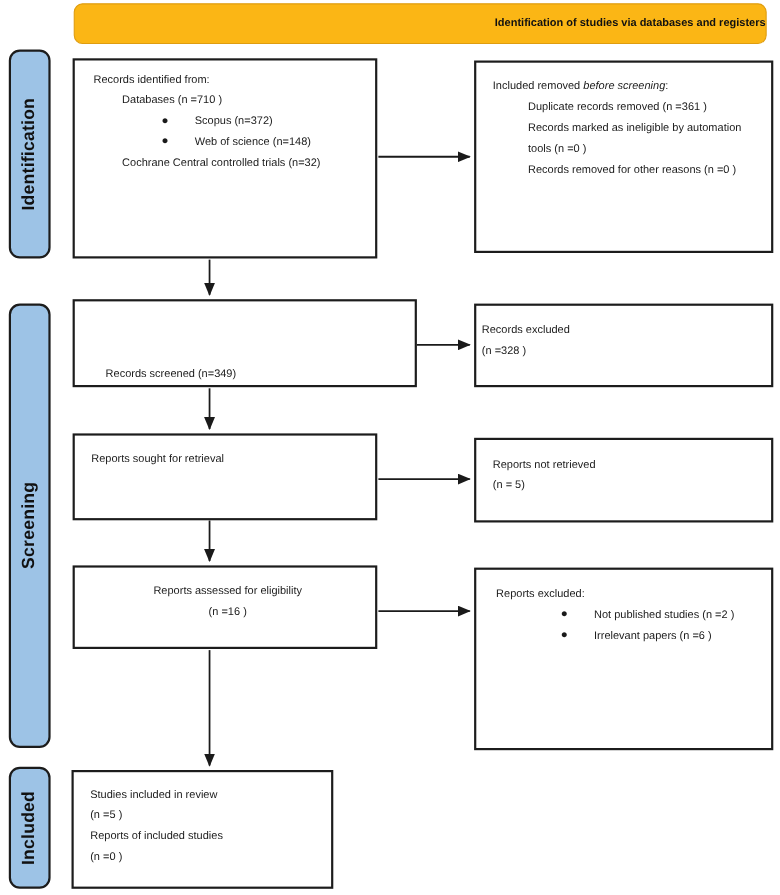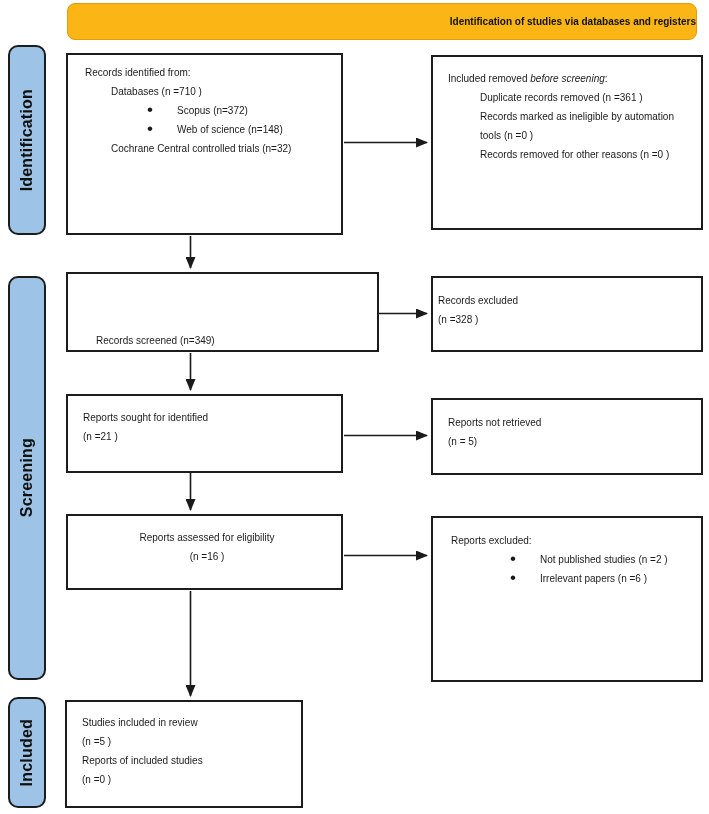--- a/index.html
+++ b/index.html
@@ -125,22 +125,21 @@
   <div class="fbox b3">
     <div>Records screened (n=349)</div>
   </div>
 
   <div class="fbox b4">
     <div>Records excluded</div>
     <div>(n =328 )</div>
   </div>
 
   <div class="fbox b5">
-    <div>Reports sought for identified</div>
-    <div>(n =21 )</div>
+    <div>Reports sought for retrieval</div>
   </div>
 
   <div class="fbox b6">
     <div>Reports not retrieved</div>
     <div>(n = 5)</div>
   </div>
 
   <div class="fbox b7">
     <div>Reports assessed for eligibility</div>
     <div>(n =16 )</div>

